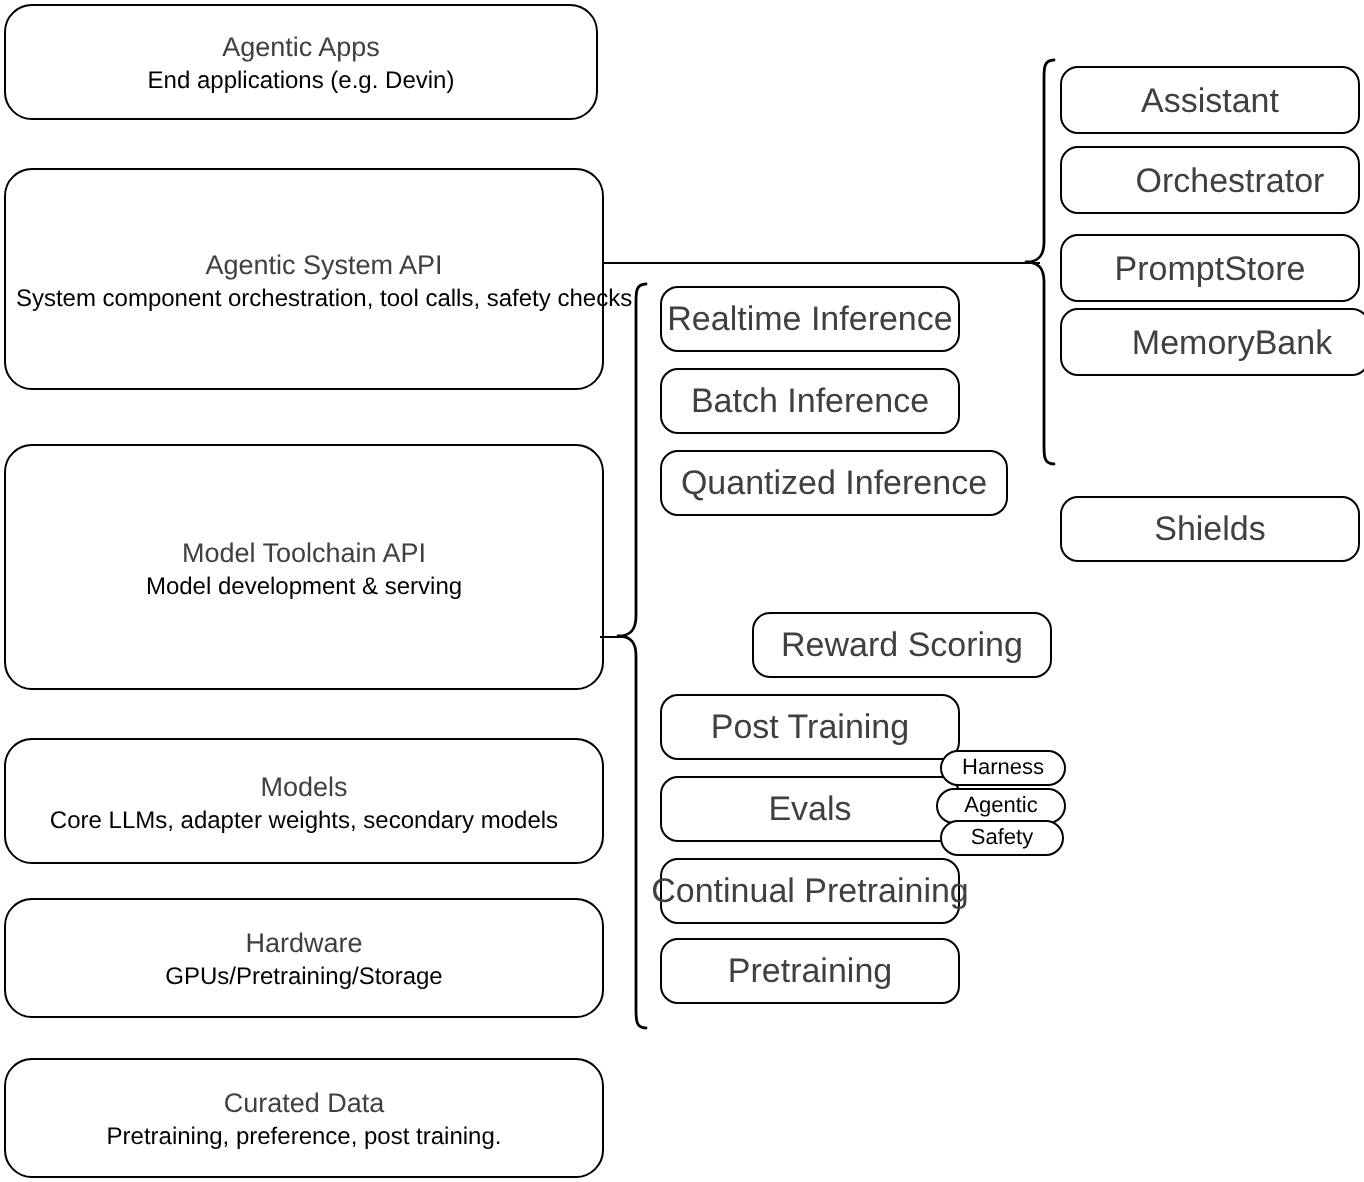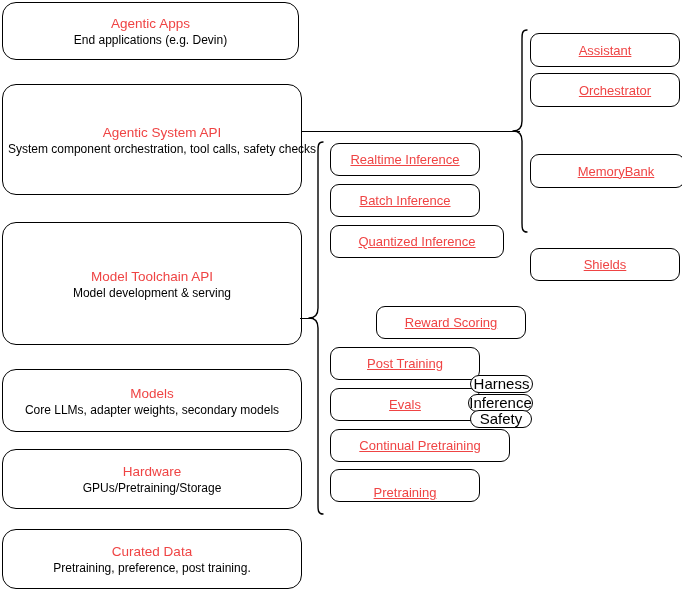--- a/index.html
+++ b/index.html
@@ -26,51 +26,51 @@
     display: flex;
     flex-direction: column;
     align-items: center;
     justify-content: center;
     text-align: center;
     border-radius: 12px;
   }
   .node .title {
     font-size: 13.5px;
     line-height: 17px;
-    color: #ef4444;
+    color: #404040;
     white-space: nowrap;
   }
   .node .sub {
     font-size: 12px;
     line-height: 13px;
     color: #000000;
     margin-top: 2px;
     white-space: nowrap;
   }
   
   .layer { border-radius: 14px; }
   .layer .title { font-size: 13.5px; }
 
   
   .cap {
     border-radius: 9px;
   }
-  .cap .title { font-size: 13px; text-decoration: underline; }
+  .cap .title { font-size: 17px; }
 
   
   .pill {
     position: absolute;
     box-sizing: border-box;
     border: 1.3px solid #000000;
     background: #ffffff;
     border-radius: 999px;
     display: flex;
     align-items: center;
     justify-content: center;
-    font-size: 15px;
+    font-size: 11px;
     line-height: 14px;
     white-space: nowrap;
     z-index: 6;
   }
   
   .hline {
     position: absolute;
     height: 0;
     border-top: 1.3px solid #000000;
     z-index: 1;
@@ -131,20 +131,23 @@
     <div class="title">Curated Data</div>
     <div class="sub">Pretraining, preference, post training.</div>
   </div>
 
   <div class="node cap" style="left:530px; top:33px; width:150px; height:34px;">
     <div class="title">Assistant</div>
   </div>
   <div class="node cap" style="left:530px; top:73px; width:150px; height:34px;padding-left:20px;">
     <div class="title">Orchestrator</div>
   </div>
+  <div class="node cap" style="left:530px; top:117px; width:150px; height:34px;">
+    <div class="title">PromptStore</div>
+  </div>
   <div class="node cap" style="left:530px; top:154px; width:155px; height:34px;padding-left:17px;">
     <div class="title">MemoryBank</div>
   </div>
   <div class="node cap" style="left:530px; top:204px; width:150px; height:33px;margin-top:44px;">
     <div class="title">Shields</div>
   </div>
 
   <div class="node cap" style="left:330px; top:143px; width:150px; height:33px;">
     <div class="title">Realtime Inference</div>
   </div>
@@ -156,30 +159,30 @@
   </div>
   <div class="node cap" style="left:330px; top:306px; width:150px; height:33px;margin-left:46px;">
     <div class="title">Reward Scoring</div>
   </div>
   <div class="node cap" style="left:330px; top:347px; width:150px; height:33px;">
     <div class="title">Post Training</div>
   </div>
   <div class="node cap" style="left:330px; top:388px; width:150px; height:33px;">
     <div class="title">Evals</div>
   </div>
-  <div class="node cap" style="left:330px; top:429px; width:180px; height:33px;">
+  <div class="node cap" style="left:330px; top:429px; width:150px; height:33px;">
     <div class="title">Continual Pretraining</div>
   </div>
-  <div class="node cap" style="left:330px; top:469px; width:150px; height:33px;justify-content:flex-end;">
+  <div class="node cap" style="left:330px; top:469px; width:150px; height:33px;">
     <div class="title">Pretraining</div>
   </div>
 
   <div class="pill" style="left:470px; top:375px; width:63px; height:18px;">
     <span>Harness</span>
   </div>
   <div class="pill" style="left:468px; top:394px; width:65px; height:18px;">
-    <span>Inference</span>
+    <span>Agentic</span>
   </div>
   <div class="pill" style="left:470px; top:410px; width:62px; height:18px;">
     <span>Safety</span>
   </div>
 
 </div>
 
 </body></html>

